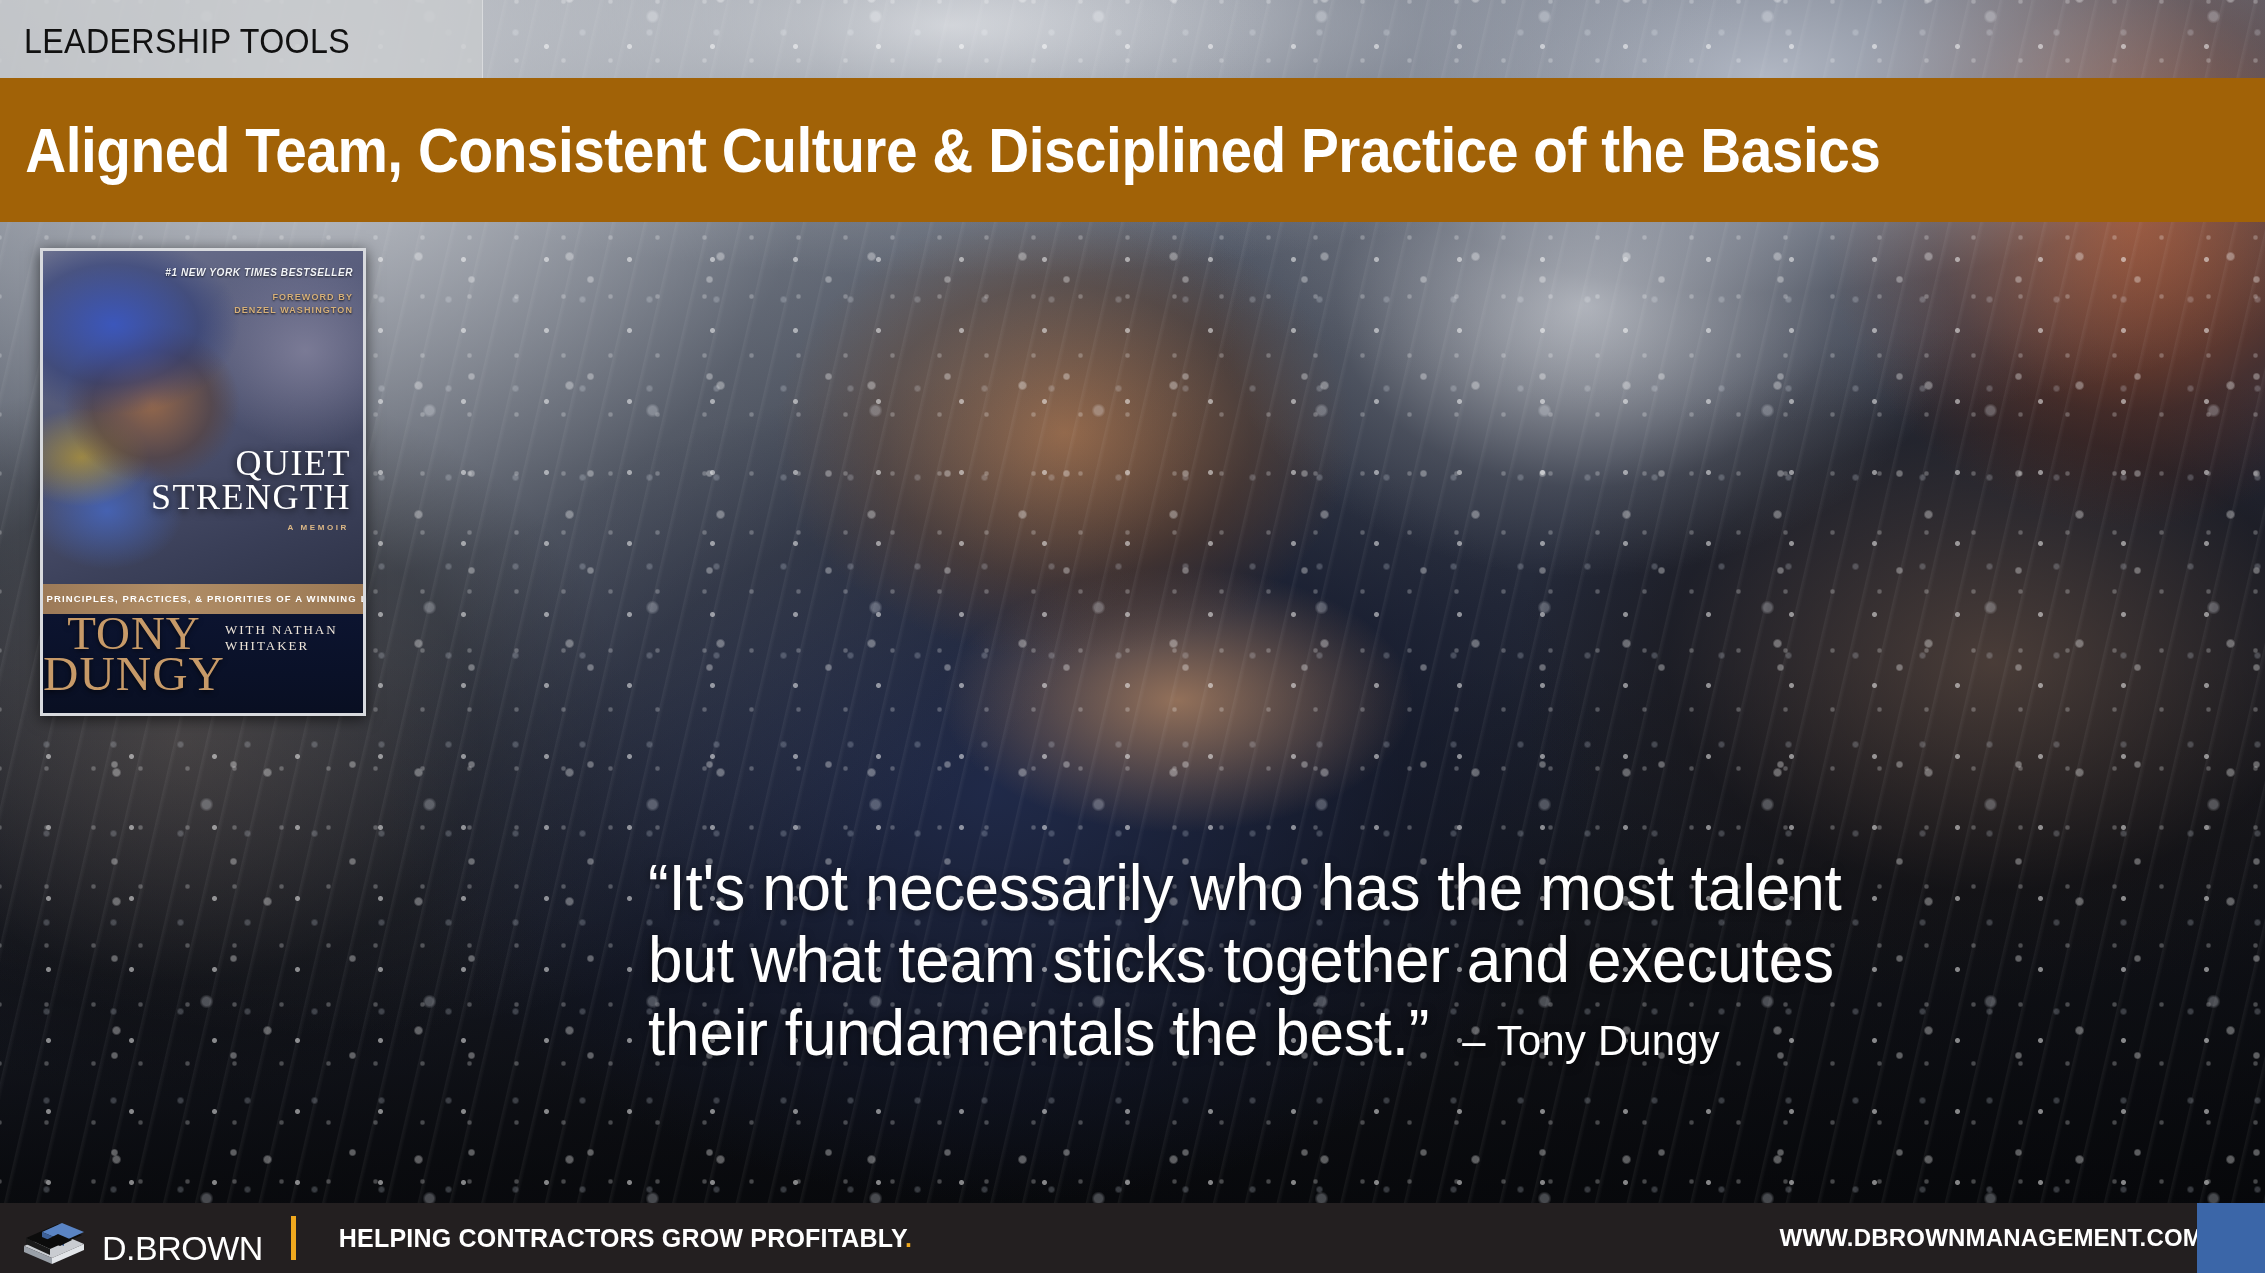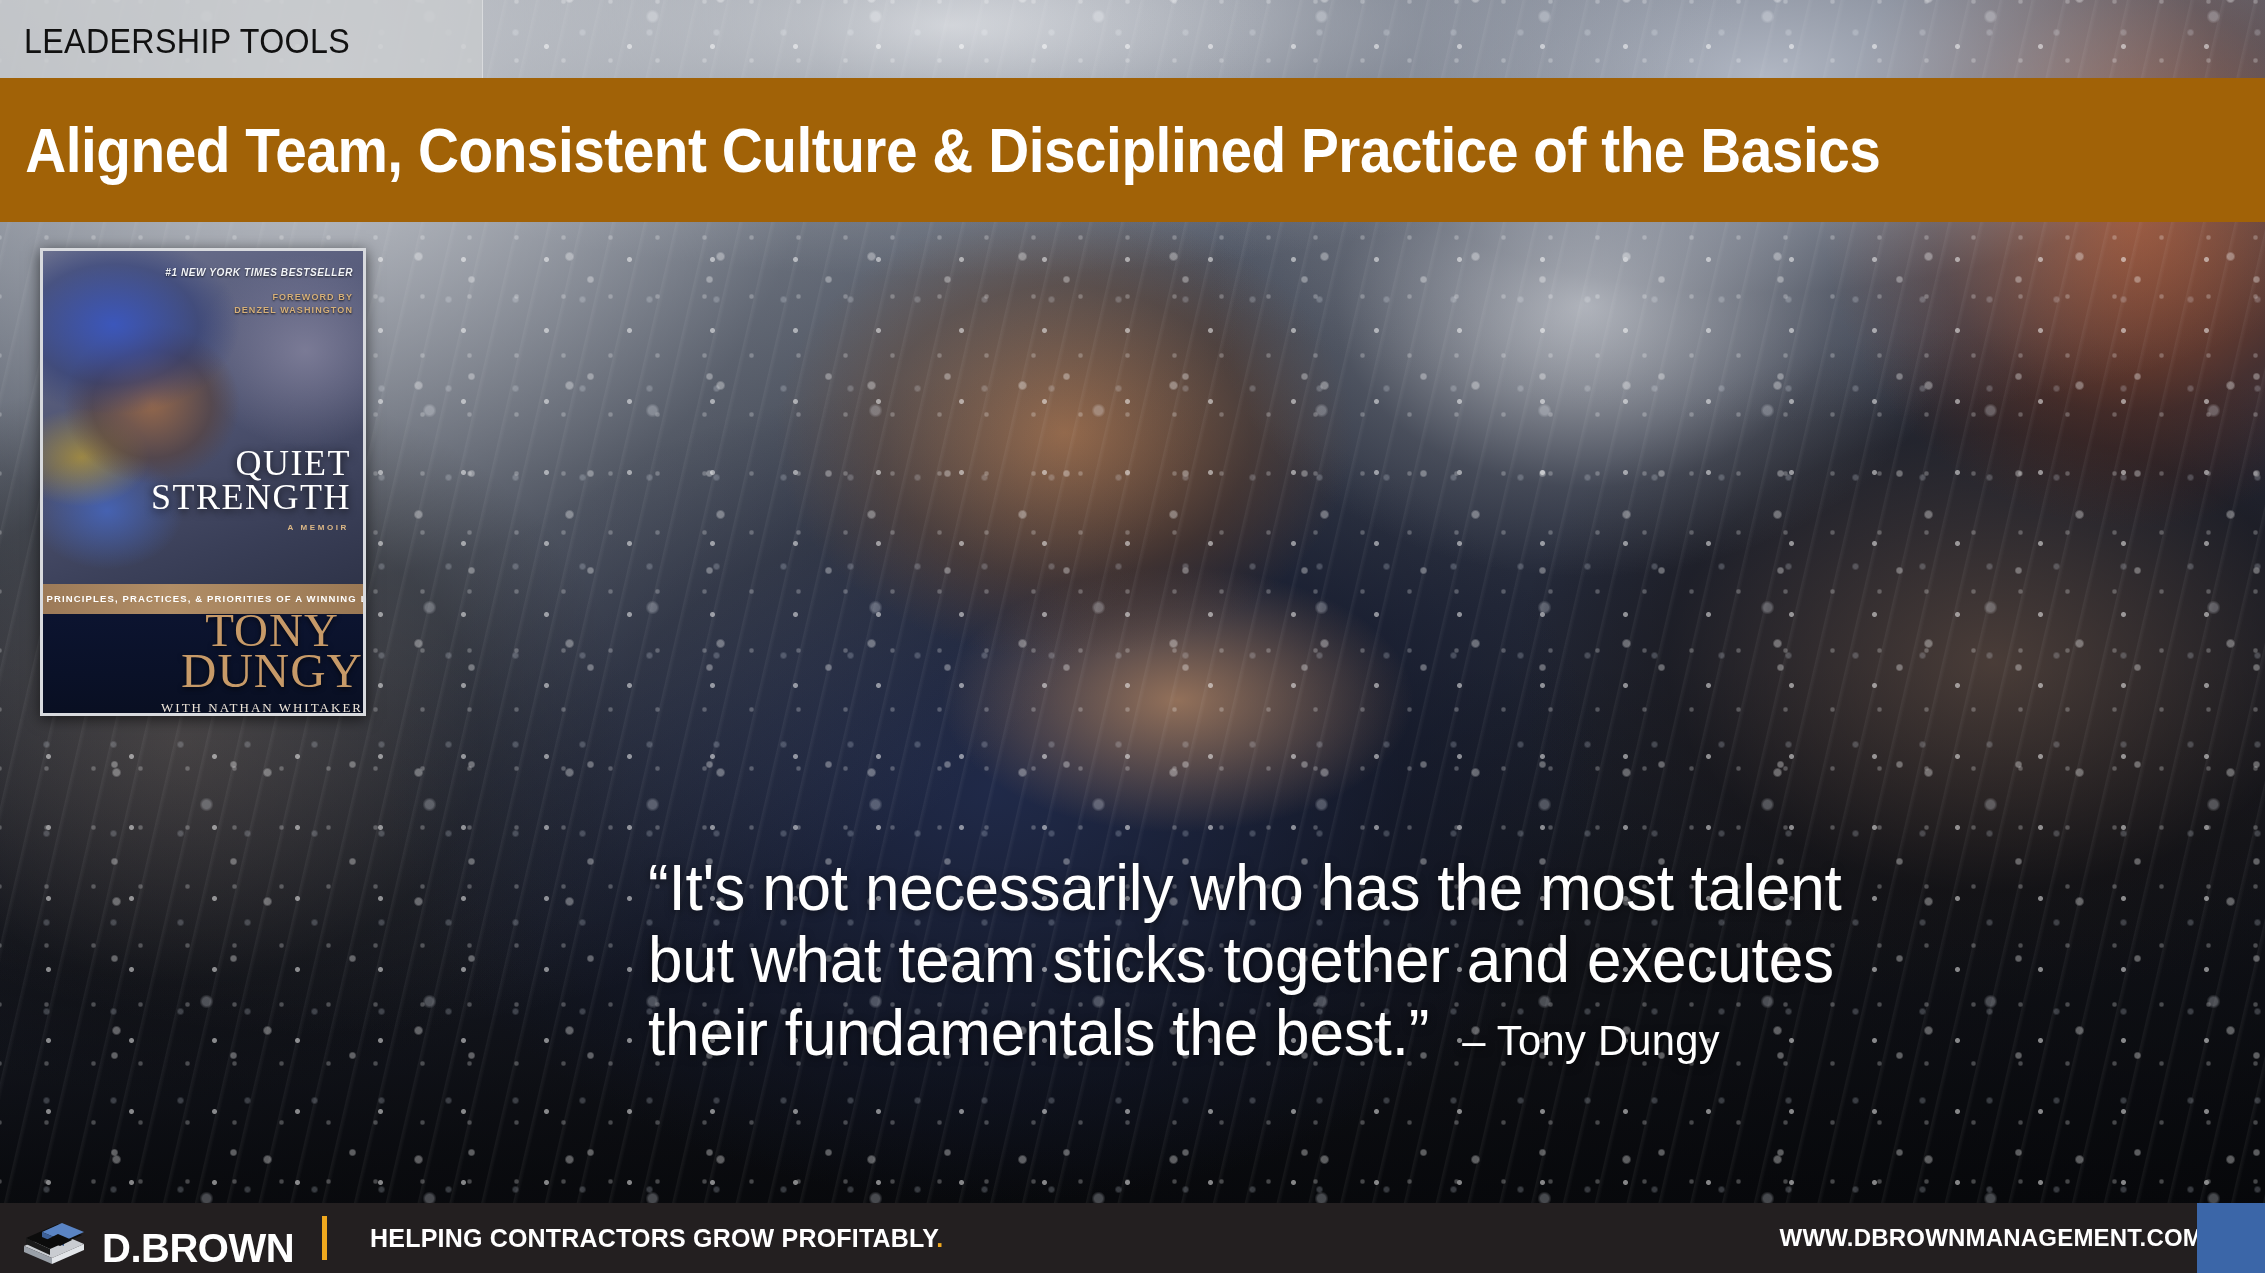--- a/index.html
+++ b/index.html
@@ -229,22 +229,22 @@
     white-space: nowrap;
   }
   .book-bottom {
     position: absolute;
     left: 0;
     right: 0;
     top: calc(72% + 30px);
     bottom: 0;
     background: linear-gradient(to bottom, #0c1430 0%, #0a1128 60%, #090f22 100%);
     display: flex;
-    flex-direction: column;
-    align-items: flex-end;
+    flex-direction: row;
+    align-items: flex-start;
     justify-content: center;
   }
   .book-author {
     color: #c79a68;
     font-family: "Liberation Serif", serif;
     font-size: 47px;
     line-height: 0.84;
     letter-spacing: 1px;
     text-align: center;
     text-shadow: 0 2px 5px rgba(0,0,0,0.6);
@@ -299,22 +299,22 @@
     margin-left: 20px;
     flex: none;
   }
   .logo-mark svg { display: block; }
   .logo-words {
     margin-left: 14px;
     line-height: 1;
   }
   .logo-brand {
     color: #ffffff;
-    font-weight: bold;
-    font-size: 40px;
+    font-weight: normal;
+    font-size: 34px;
     letter-spacing: -0.5px;
     font-family: "Liberation Sans Narrow", "Liberation Sans", sans-serif;
     margin-top: 48px;
   }
   .logo-sub {
     color: #e8e8e8;
     font-size: 15px;
     letter-spacing: 4.4px;
     margin-top: 13px;
     font-family: "Liberation Sans Narrow", "Liberation Sans", sans-serif;

